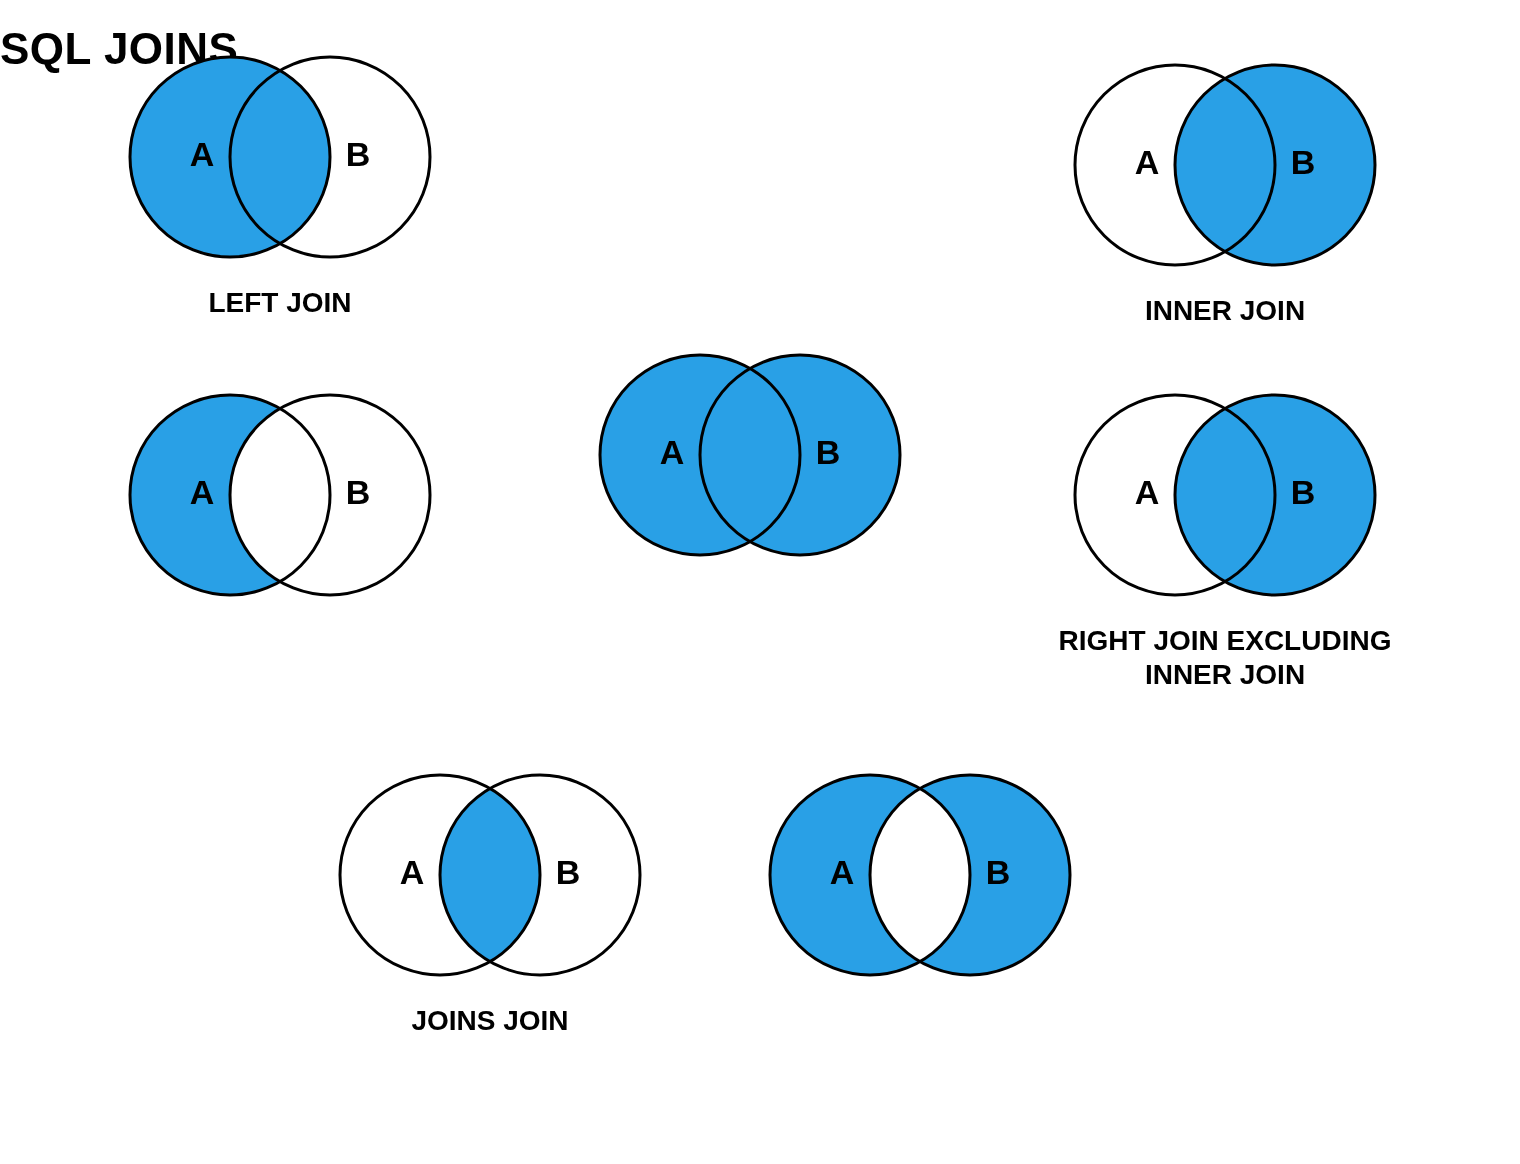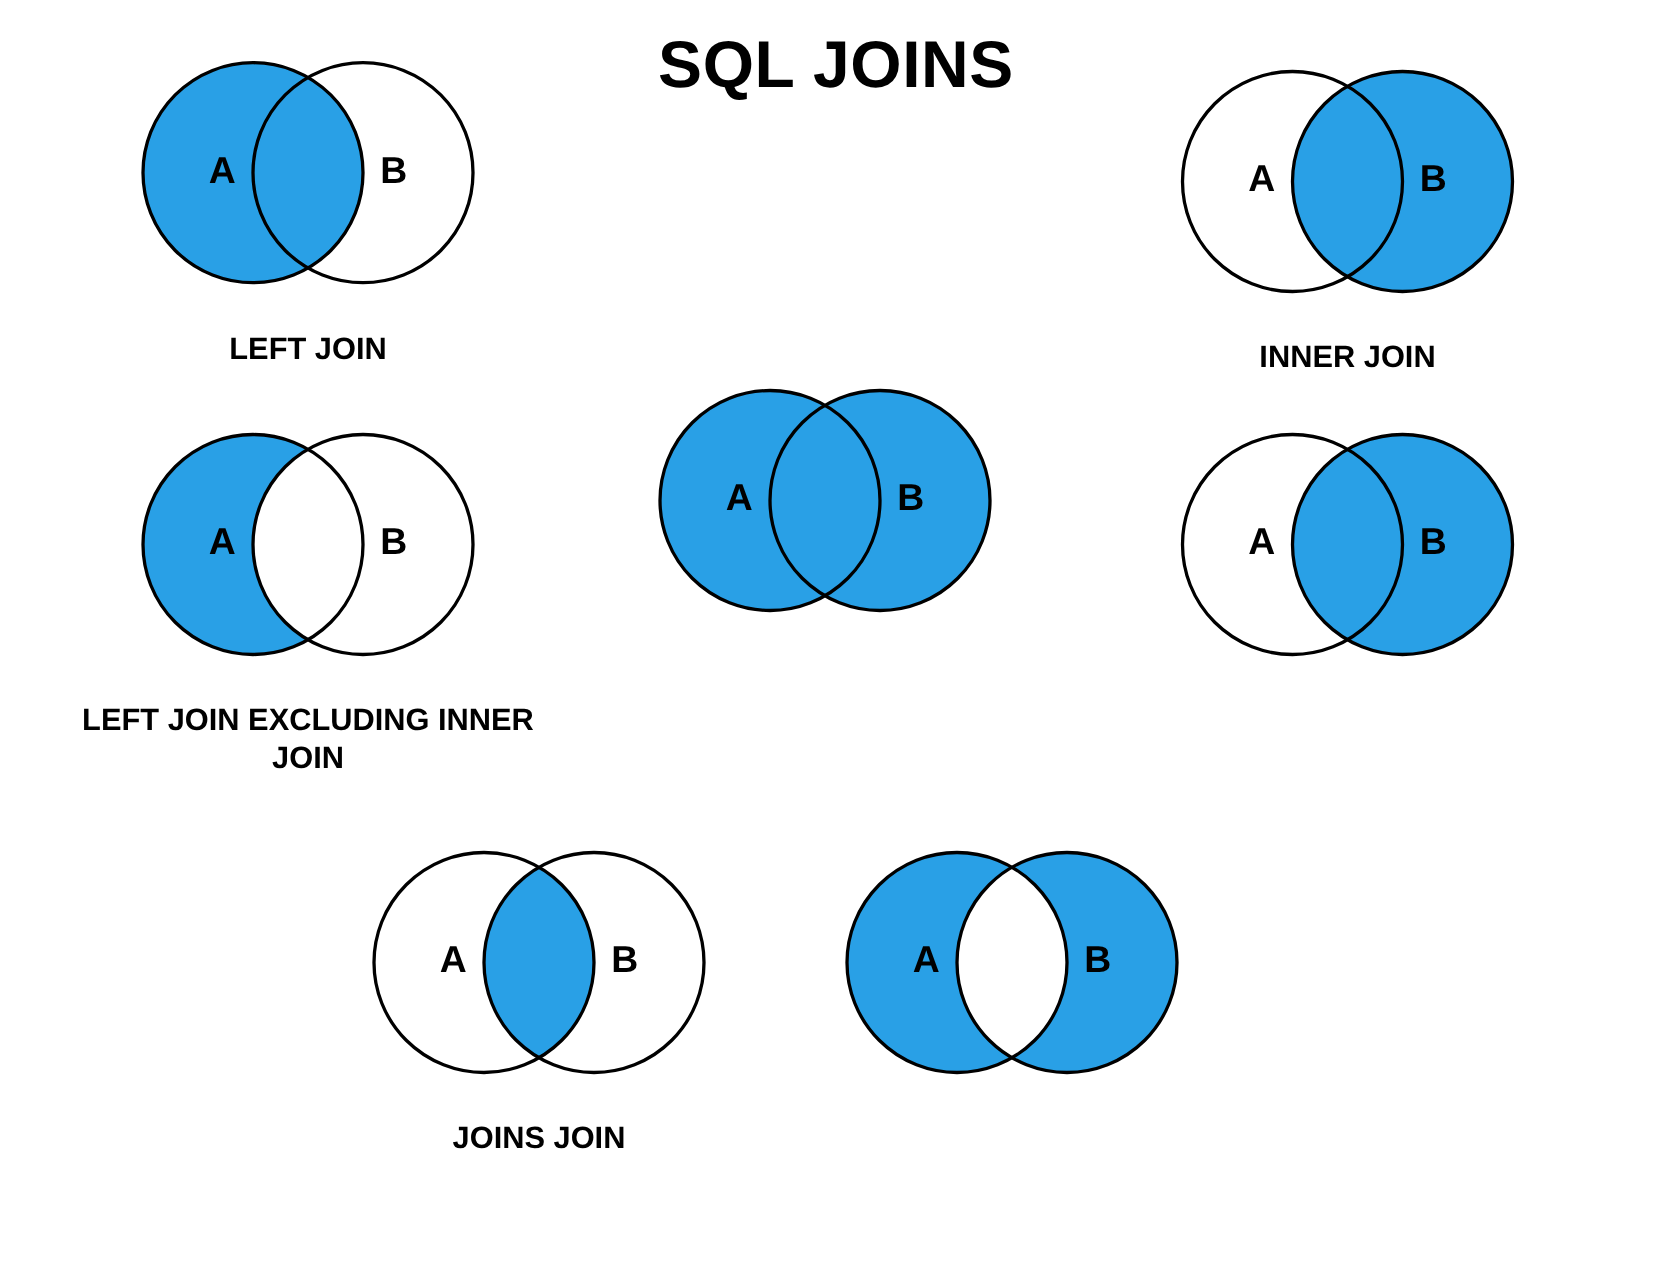--- a/index.html
+++ b/index.html
@@ -14,37 +14,36 @@
   .canvas {
     position: relative;
     width: 1520px;
     height: 1164px;
   }
   .title {
     position: absolute;
     top: 24px;
     left: 0;
     width: 100%;
-    text-align: center;
-    font-size: 60px;
+    font-size: 44px;
     font-weight: 800;
     letter-spacing: 0.5px;
   }
   .join-block {
     position: absolute;
     width: 440px;
     display: flex;
     flex-direction: column;
     align-items: center;
   }
   .join-block svg {
     display: block;
   }
   .caption {
-    margin-top: 28px;
+    margin-top: 14px;
     font-size: 28px;
     font-weight: 700;
     text-align: center;
     line-height: 1.2;
     max-width: 420px;
   }
   .venn-label {
     font-family: "Helvetica Neue", Helvetica, Arial, sans-serif;
     font-weight: 700;
     font-size: 34px;
@@ -109,21 +108,20 @@
 
   <div class="join-block pos-left-excl">
     <svg width="380" height="230" viewBox="0 0 380 230">
       <circle cx="140" cy="115" r="100" fill="#29A0E6"></circle>
       <circle cx="240" cy="115" r="100" fill="#FFFFFF"></circle>
       <circle cx="140" cy="115" r="100" fill="none" stroke="#000" stroke-width="3"></circle>
       <circle cx="240" cy="115" r="100" fill="none" stroke="#000" stroke-width="3"></circle>
       <text class="venn-label" x="112" y="115">A</text>
       <text class="venn-label" x="268" y="115">B</text>
     </svg>
-    <div class="caption">LEFT JOIN EXCLUDING INNER JOIN</div>
   </div>
 
   <div class="join-block pos-full-outer">
     <svg width="380" height="230" viewBox="0 0 380 230">
       <circle cx="140" cy="115" r="100" fill="#29A0E6"></circle>
       <circle cx="240" cy="115" r="100" fill="#29A0E6"></circle>
       <circle cx="140" cy="115" r="100" fill="none" stroke="#000" stroke-width="3"></circle>
       <circle cx="240" cy="115" r="100" fill="none" stroke="#000" stroke-width="3"></circle>
       <text class="venn-label" x="112" y="115">A</text>
       <text class="venn-label" x="268" y="115">B</text>
@@ -140,20 +138,21 @@
       <circle cx="240" cy="115" r="100" fill="#29A0E6"></circle>
       <circle cx="140" cy="115" r="100" fill="#FFFFFF"></circle>
       <g clip-path="url(#clipB-5)">
           <circle cx="140" cy="115" r="100" fill="#29A0E6"></circle>
         </g>
       <circle cx="140" cy="115" r="100" fill="none" stroke="#000" stroke-width="3"></circle>
       <circle cx="240" cy="115" r="100" fill="none" stroke="#000" stroke-width="3"></circle>
       <text class="venn-label" x="112" y="115">A</text>
       <text class="venn-label" x="268" y="115">B</text>
     </svg>
+    <div class="caption">RIGHT JOIN EXCLUDING INNER JOIN</div>
   </div>
 
   <div class="join-block pos-inner">
     <svg width="380" height="230" viewBox="0 0 380 230">
       <defs>
         <clipPath id="clipA-6">
             <circle cx="140" cy="115" r="100"></circle>
           </clipPath>
       </defs>
       <circle cx="140" cy="115" r="100" fill="#FFFFFF"></circle>

